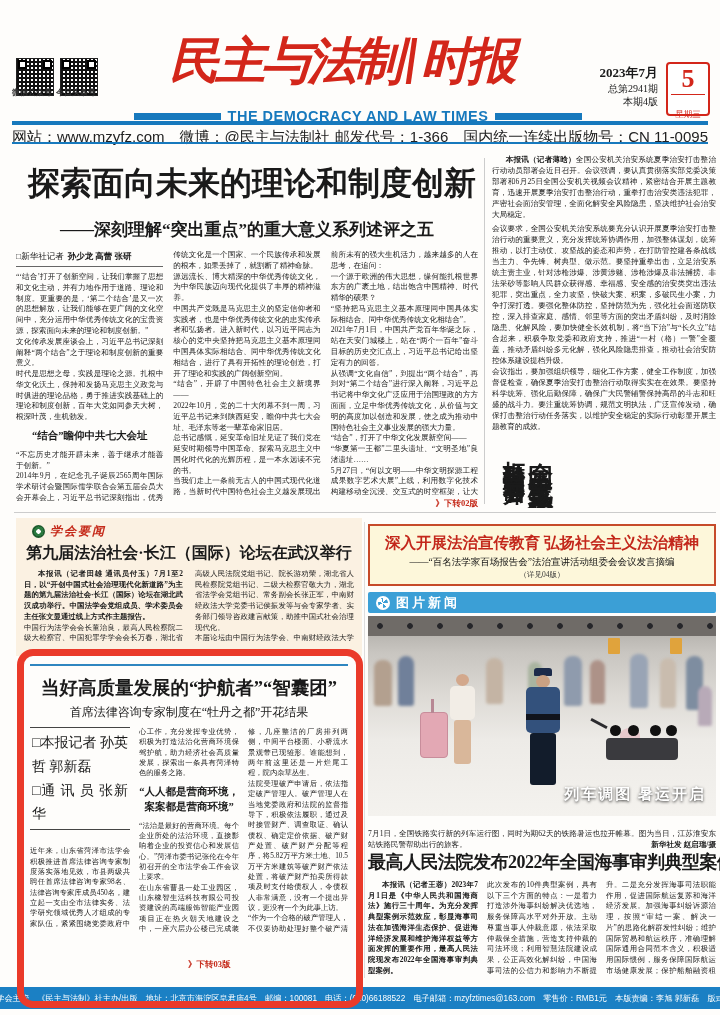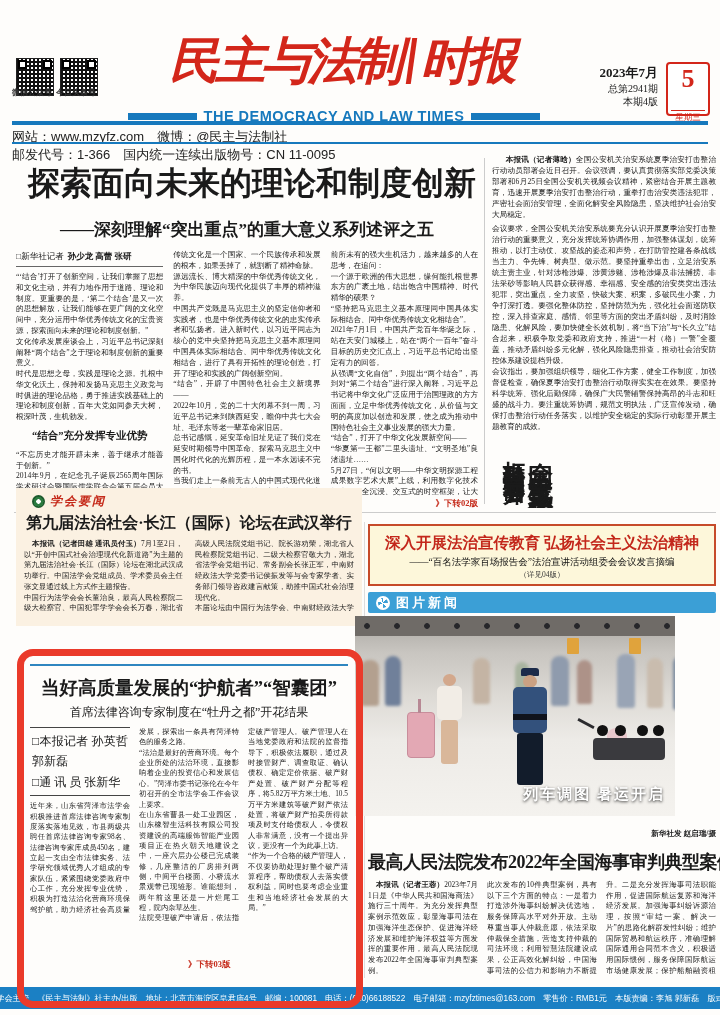--- a/index.html
+++ b/index.html
@@ -13,34 +13,34 @@
   .qr::before,.qr::after{content:"";position:absolute;width:9px;height:9px;background:#fff;border:2px solid #000;box-sizing:border-box;}
   .qr::before{left:1px;top:1px;} .qr::after{right:1px;top:1px;}
   #qr1{left:16px;} #qr2{left:60px;}
   .qr-label{position:absolute;top:87px;font-size:8px;font-family:"Liberation Sans",sans-serif;color:#333;width:44px;text-align:left;font-weight:bold;}
   #qr1l{left:12px;} #qr2l{left:56px;}
 
   .masthead{position:absolute;left:134px;top:22px;width:414px;text-align:center;color:#d3261a;
             font-weight:bold;font-style:italic;font-size:50px;letter-spacing:-4px;white-space:nowrap;line-height:78px;}
   .mast-bar{display:inline-block;width:5px;height:46px;background:#d3261a;margin:0 7px 0 9px;vertical-align:-6px;transform:skewX(-8deg);}
 
-  .eng-row{position:absolute;left:128px;top:108px;width:412px;display:flex;align-items:center;gap:7px;}
+  .eng-row{position:absolute;left:134px;top:108px;width:448px;display:flex;align-items:center;gap:7px;}
   .eng-bar{flex:1;height:7px;background:#1779bd;}
   .eng-text{color:#1779bd;font-weight:bold;font-size:14.5px;font-family:"Liberation Sans",sans-serif;letter-spacing:.5px;white-space:nowrap;}
 
   .dateblock{position:absolute;left:552px;top:64px;width:106px;text-align:right;line-height:1.35;}
   .dateblock .d1{font-size:13px;font-weight:bold;}
   .dateblock .d2,.dateblock .d3{font-size:10px;}
   .calendar{position:absolute;left:666px;top:62px;width:44px;height:54px;border:2px solid #d3261a;border-radius:4px;background:#fff;text-align:center;box-sizing:border-box;}
   .calendar .day{font-size:26px;font-weight:bold;color:#d3261a;line-height:30px;}
-  .calendar .weekday{font-size:8.5px;color:#d3261a;border-top:1px solid #d3261a;margin:16px 3px;padding-top:1px;}
+  .calendar .weekday{font-size:8.5px;color:#d3261a;border-top:1px solid #d3261a;margin:0 3px;padding-top:14px;}
 
   .rule-thick{position:absolute;left:12px;top:121px;width:696px;height:4px;background:#1779bd;}
   .info-row{position:absolute;left:12px;top:128px;width:696px;display:flex;justify-content:space-between;
-            font-size:13px;font-family:"Liberation Sans",sans-serif;color:#222;flex-direction:column;}
+            font-size:15px;font-family:"Liberation Sans",sans-serif;color:#222;}
   .rule-thin{position:absolute;left:12px;top:142px;width:696px;height:2px;background:#1779bd;}
 
   
   .flow{white-space:pre-line;}
   .crosshead{font-weight:bold;text-align:center;font-size:10.5px;margin:6px 0;break-inside:avoid;}
   .continued{color:#c52a1a;font-weight:bold;font-size:8.5px;}
 
   
   .lead{position:absolute;left:16px;top:150px;width:462px;height:358px;}
   .lead h1{margin:12px;font-size:32px;font-weight:bold;text-align:center;white-space:nowrap;letter-spacing:0;}
@@ -58,40 +58,40 @@
   .vtitle{width:62px;writing-mode:vertical-rl;text-orientation:upright;font-weight:bold;height:290px;padding-top:4px;text-align:left;}
   .vtitle span{display:block;line-height:1.12;}
   .vtitle .t1{font-size:25px;letter-spacing:4px;}
   .vtitle .t2{font-size:22px;letter-spacing:2px;}
 
   .vrule1{position:absolute;left:484px;top:158px;width:1px;height:346px;background:#ccc;}
   .hrule1{position:absolute;left:14px;top:512px;width:702px;height:1px;background:#ccc;}
   .vrule2{position:absolute;left:364px;top:522px;width:1px;height:456px;background:#ddd;}
 
   
-  .forum{position:absolute;left:16px;top:488px;width:346px;height:138px;background:#fbf1e2;padding:5px 8px;box-sizing:border-box;}
+  .forum{position:absolute;left:16px;top:518px;width:346px;height:138px;background:#fbf1e2;padding:5px 8px;box-sizing:border-box;}
   .badge{display:flex;align-items:center;gap:5px;margin-left:8px;}
   .badge-icon{width:13px;height:13px;border-radius:50%;background:radial-gradient(circle at 50% 50%,#fff 0 2px,#2a7a3f 2.5px 5px,#1d5a2d 5px);}
   .badge-label{color:#c52a1a;font-weight:bold;font-style:italic;font-size:12px;letter-spacing:2px;}
   .forum h3{margin:3px 0 5px;font-size:16px;font-weight:bold;white-space:nowrap;text-align:center;}
   .forum .body{columns:2;column-gap:12px;font-size:7.4px;line-height:1.45;text-align:justify;height:84px;overflow:hidden;}
 
   
   .edu{position:absolute;left:368px;top:524px;width:348px;height:62px;background:#fdf7da;border:2px solid #c64a2a;box-sizing:border-box;text-align:center;}
   .edu h3{color:#c3271b;font-size:15.5px;margin:7px 0 2px;font-weight:bold;white-space:nowrap;}
   .edu .sub{font-size:9.5px;color:#111;}
   .edu .note{font-size:7.5px;color:#333;margin-top:1px;}
 
   
   .pn-banner{position:absolute;left:368px;top:592px;width:348px;height:21px;background:#3b9fd6;display:flex;align-items:center;gap:6px;padding-left:8px;box-sizing:border-box;border-radius:2px;}
   .aperture{width:14px;height:14px;border-radius:50%;border:2px solid #fff;box-sizing:border-box;
             background:conic-gradient(#fff 0 40deg,#3b9fd6 40deg 85deg,#fff 85deg 140deg,#3b9fd6 140deg 185deg,#fff 185deg 240deg,#3b9fd6 240deg 285deg,#fff 285deg 340deg,#3b9fd6 340deg);}
   .pn-banner .label{color:#fff;font-weight:bold;font-size:13px;letter-spacing:3px;}
 
-  .photo{position:absolute;left:355px;top:616px;width:320px;height:200px;overflow:hidden;
+  .photo{position:absolute;left:368px;top:616px;width:348px;height:200px;overflow:hidden;
          background:linear-gradient(180deg,#a8a5a0 0%,#c8c5c0 18%,#dddad5 40%,#edebe7 62%,#f4f2ee 100%);}
   .ceiling{position:absolute;top:0;left:0;right:0;height:20px;background:#6f6b67;
            background-image:radial-gradient(circle at 12px 10px,#26262a 2.5px,transparent 3.2px);background-size:30px 20px;}
   .signboard{position:absolute;width:12px;height:16px;background:#e0a33c;top:22px;border-radius:1px;}
   .crowd span{position:absolute;border-radius:8px 8px 3px 3px;filter:blur(1.6px);}
   .officer,.woman,.wagon,.suitcase{position:absolute;}
   .off-cap{position:absolute;left:14px;top:0;width:18px;height:8px;background:#1c2b4a;border-radius:3px 3px 1px 1px;}
   .off-head{position:absolute;left:16px;top:7px;width:14px;height:13px;background:#caa183;border-radius:50%;}
   .off-torso{position:absolute;left:6px;top:19px;width:34px;height:46px;background:#33517c;border-radius:5px;}
   .off-belt{position:absolute;left:6px;top:46px;width:34px;height:6px;background:#10131c;}
@@ -107,28 +107,28 @@
   .wheel{position:absolute;bottom:-8px;width:11px;height:11px;background:#111;border-radius:50%;}
   .caption-overlay{position:absolute;right:10px;bottom:12px;color:#fff;font-weight:bold;font-size:15px;letter-spacing:2px;text-shadow:0 1px 3px rgba(0,0,0,.8);}
 
   .photo-cap{position:absolute;left:368px;top:820px;width:348px;font-size:7.6px;line-height:1.55;text-align:justify;color:#222;}
   .credit{float:right;font-weight:bold;margin-left:8px;}
 
   
   .maritime{position:absolute;left:368px;top:850px;width:348px;height:134px;}
   .maritime h3{margin:0 0 6px;font-size:18px;font-weight:bold;text-align:center;white-space:nowrap;letter-spacing:-.5px;}
   .maritime .body{columns:3;column-gap:9px;font-size:7.4px;line-height:1.45;text-align:justify;height:106px;overflow:hidden;}
-  .lead-p{margin:8px;text-indent:1.8em;display:inline;}
+  .lead-p{margin:14px;text-indent:1.8em;display:inline;font-weight:bold;}
 
   
   .highlight{position:absolute;left:30px;top:664px;width:318px;height:300px;border-top:2px solid #2f86c0;padding-top:9px;}
   .highlight h3{margin:0;font-size:18.5px;font-weight:bold;text-align:center;white-space:nowrap;}
   .highlight .sub{font-size:12px;text-align:center;margin:4px 0 6px;}
   .highlight .body{columns:3;column-gap:9px;font-size:7.3px;line-height:1.42;text-align:justify;height:210px;overflow:hidden;}
-  .hl-byline{border-top:1px solid #444;border-bottom:1px solid #444;padding:3px 2px;margin-bottom:5px;font-size:12px;line-height:1.7;break-inside:avoid;}
+  .hl-byline{border-top:1px solid #444;border-bottom:1px solid #444;padding:3px 2px;margin-bottom:16px;font-size:14px;line-height:1.7;break-inside:avoid;}
   .hl-continued{position:absolute;left:158px;bottom:4px;text-align:right;}
 
   .red-annotation{position:absolute;left:17px;top:649px;width:346px;height:359px;border:7px solid #ea3a2a;border-radius:16px;box-sizing:border-box;z-index:60;pointer-events:none;}
 
   .footer{position:absolute;left:0;top:987px;width:720px;height:22px;background:#1b80c4;color:#fff;display:flex;align-items:center;justify-content:center;
           font-size:8.2px;font-family:"Liberation Sans",sans-serif;white-space:nowrap;}
 </style>
 </head>
 <body>
 
@@ -165,21 +165,21 @@
   <div class="rule-thin"></div>
 
   <section class="lead">
     <h1>探索面向未来的理论和制度创新</h1>
     <h2>——深刻理解“突出重点”的重大意义系列述评之五</h2>
     <div class="body">
       <div class="byline"><span>□新华社记者</span><b>孙少龙 高蕾 张研</b></div>
       <div class="flow">“‘结合’打开了创新空间，让我们掌握了思想和文化主动，并有力地作用于道路、理论和制度。更重要的是，‘第二个结合’是又一次的思想解放，让我们能够在更广阔的文化空间中，充分运用中华优秀传统文化的宝贵资源，探索面向未来的理论和制度创新。”
 文化传承发展座谈会上，习近平总书记深刻阐释“两个结合”之于理论和制度创新的重要意义。
 时代是思想之母，实践是理论之源。扎根中华文化沃土，保持和发扬马克思主义政党与时俱进的理论品格，勇于推进实践基础上的理论和制度创新，百年大党如同参天大树，根深叶茂，生机勃发。</div>
-      <div class="crosshead">“结合”充分发挥专业优势</div>
+      <div class="crosshead">“结合”瞻仰中共七大会址</div>
       <div class="flow">“不忘历史才能开辟未来，善于继承才能善于创新。”
 2014年9月，在纪念孔子诞辰2565周年国际学术研讨会暨国际儒学联合会第五届会员大会开幕会上，习近平总书记深刻指出，优秀传统文化是一个国家、一个民族传承和发展的根本，如果丢掉了，就割断了精神命脉。
 源远流长、博大精深的中华优秀传统文化，为中华民族迈向现代化提供了丰厚的精神滋养。
 中国共产党既是马克思主义的坚定信仰者和实践者，也是中华优秀传统文化的忠实传承者和弘扬者。进入新时代，以习近平同志为核心的党中央坚持把马克思主义基本原理同中国具体实际相结合、同中华优秀传统文化相结合，进行了具有开拓性的理论创造，打开了理论和实践的广阔创新空间。
 “结合”，开辟了中国特色社会主义新境界——
 2022年10月，党的二十大闭幕不到一周，习近平总书记来到陕西延安，瞻仰中共七大会址、毛泽东等老一辈革命家旧居。
 总书记感慨，延安革命旧址见证了我们党在延安时期领导中国革命、探索马克思主义中国化时代化的光辉历程，是一本永远读不完的书。
 当我们走上一条前无古人的中国式现代化道路，当新时代中国特色社会主义越发展现出前所未有的强大生机活力，越来越多的人在思考，在追问：
 一个源于欧洲的伟大思想，缘何能扎根世界东方的广袤土地，结出饱含中国精神、时代精华的硕果？
 “坚持把马克思主义基本原理同中国具体实际相结合、同中华优秀传统文化相结合”。
@@ -274,39 +274,40 @@
       <div class="wagon-child"></div>
       <div class="wagon-body"></div>
       <span class="wheel" style="left:4px"></span>
         <span class="wheel" style="left:22px"></span>
       <span class="wheel" style="left:44px"></span>
         <span class="wheel" style="left:60px"></span>
     </div>
     <div class="caption-overlay">列车调图 暑运开启</div>
   </div>
 
-  <p class="photo-cap"><span class="credit">新华社发 赵启瑞/摄</span></p>
+  <p class="photo-cap"><span>7月1日，全国铁路实行新的列车运行图，同时为期62天的铁路暑运也拉开帷幕。图为当日，江苏淮安东站铁路民警帮助出行的旅客。</span><span class="credit">新华社发 赵启瑞/摄</span></p>
 
   <section class="maritime">
     <h3>最高人民法院发布2022年全国海事审判典型案例</h3>
     <div class="body">
       <p class="lead-p"><b>本报讯（记者王蓉）</b><span>2023年7月1日是《中华人民共和国海商法》施行三十周年。为充分发挥典型案例示范效应，彰显海事司法在加强海洋生态保护、促进海洋经济发展和维护海洋权益等方面发挥的重要作用，最高人民法院现发布2022年全国海事审判典型案例。</span></p>
       <div class="flow">此次发布的10件典型案例，具有以下三个方面的特点：一是着力打造涉外海事纠纷解决优选地，服务保障高水平对外开放。主动尊重当事人仲裁意愿，依法采取仲裁保全措施，营造支持仲裁的司法环境；利用智慧法院建设成果，公正高效化解纠纷，中国海事司法的公信力和影响力不断提升。二是充分发挥海事司法职能作用，促进国际航运复苏和海洋经济发展。加强海事纠纷诉源治理，按照“审结一案、解决一片”的思路化解群发性纠纷；维护国际贸易和航运秩序，准确理解国际通用合同范本含义，积极适用国际惯例，服务保障国际航运市场健康发展；保护船舶融资租赁交易安全，规范航运金融市场秩序，助力优化航运发展软环境。三是加大海洋环境司法保护力度，保障海洋生态文明建设。支持检察机关依法提起海洋环境公益诉讼，完善具有中国特色的海洋环境公益诉讼制度。严厉打击非法盗采海砂等违法行为，坚决维护国家海洋权益，保障海洋生态环境安全，以司法审判护航海洋生态文明建设。</div>
     </div>
   </section>
 
   <section class="highlight">
     <h3>当好高质量发展的“护航者”“智囊团”</h3>
     <div class="sub">首席法律咨询专家制度在“牡丹之都”开花结果</div>
     <div class="body">
       <div class="hl-byline">
         <div>□本报记者 孙英哲 郭新磊</div>
         <div>□通 讯 员 张新华</div>
       </div>
       <div class="flow">近年来，山东省菏泽市法学会积极推进首席法律咨询专家制度落实落地见效，市县两级共聘任首席法律咨询专家98名、法律咨询专家库成员450名，建立起一支由全市法律实务、法学研究领域优秀人才组成的专家队伍，紧紧围绕党委政府中心工作，充分发挥专业优势，积极为打造法治化营商环境保驾护航，助力经济社会高质量发展，探索出一条具有菏泽特色的服务之路。</div>
+      <div class="crosshead">“人人都是营商环境，案案都是营商环境”</div>
       <div class="flow">“法治是最好的营商环境。每个企业所处的法治环境，直接影响着企业的投资信心和发展信心。”菏泽市委书记张伦在今年初召开的全市法学会工作会议上要求。
 在山东省曹县一处工业园区，山东橡智生活科技有限公司投资建设的高端服饰智能产业园项目正在热火朝天地建设之中，一座六层办公楼已完成装修，几座整洁的厂房排列两侧，中间平台楼面、小桥流水景观带已现雏形。谁能想到，两年前这里还是一片烂尾工程，院内杂草丛生。
 法院受理破产申请后，依法指定破产管理人。破产管理人在当地党委政府和法院的监督指导下，积极依法履职，通过及时接管财产、调查取证、确认债权、确定定价依据、破产财产处置、破产财产分配等程序，将5.82万平方米土地、10.5万平方米建筑等破产财产依法处置，将破产财产拍卖所得款项及时支付给债权人，令债权人非常满意，没有一个提出异议，更没有一个为此事上访。
 “作为一个合格的破产管理人，不仅要协助处理好整个破产清算程序，帮助债权人去落实债权利益，同时也要考虑企业重生和当地经济社会发展的大局。”</div>
     </div>
     <span class="continued hl-continued">》下转03版</span>
   </section>
 
   <div class="red-annotation"></div>
 

